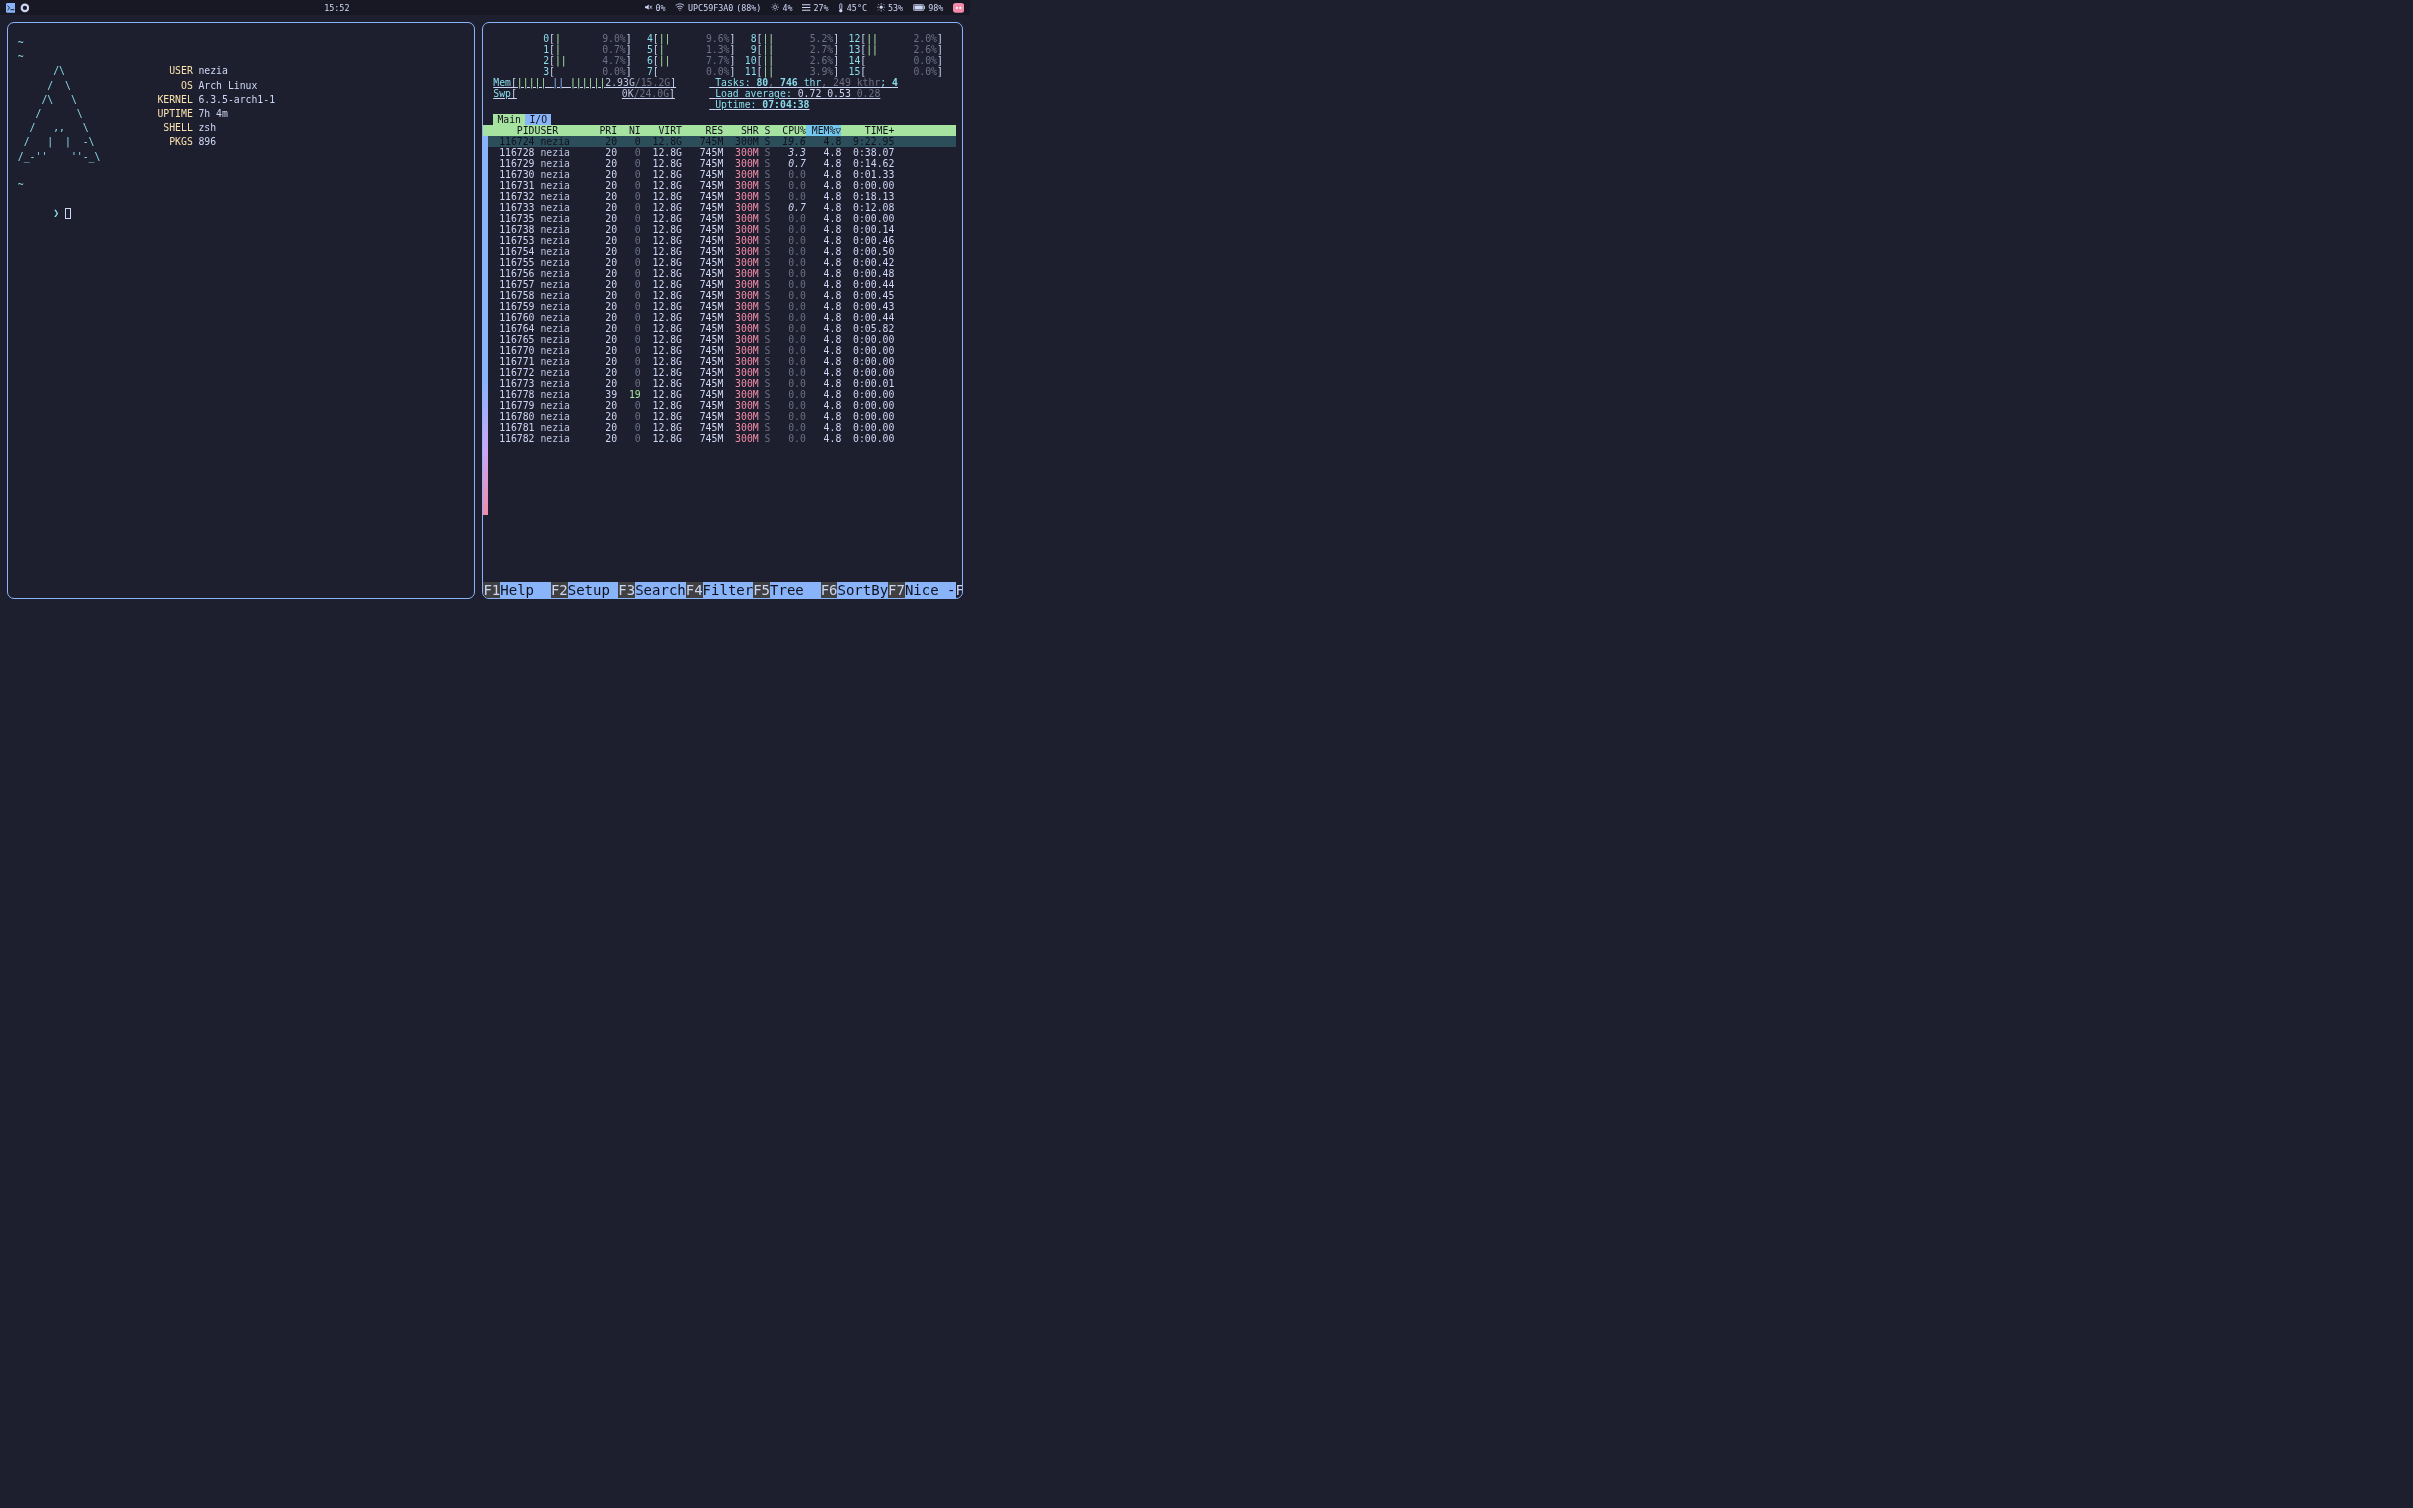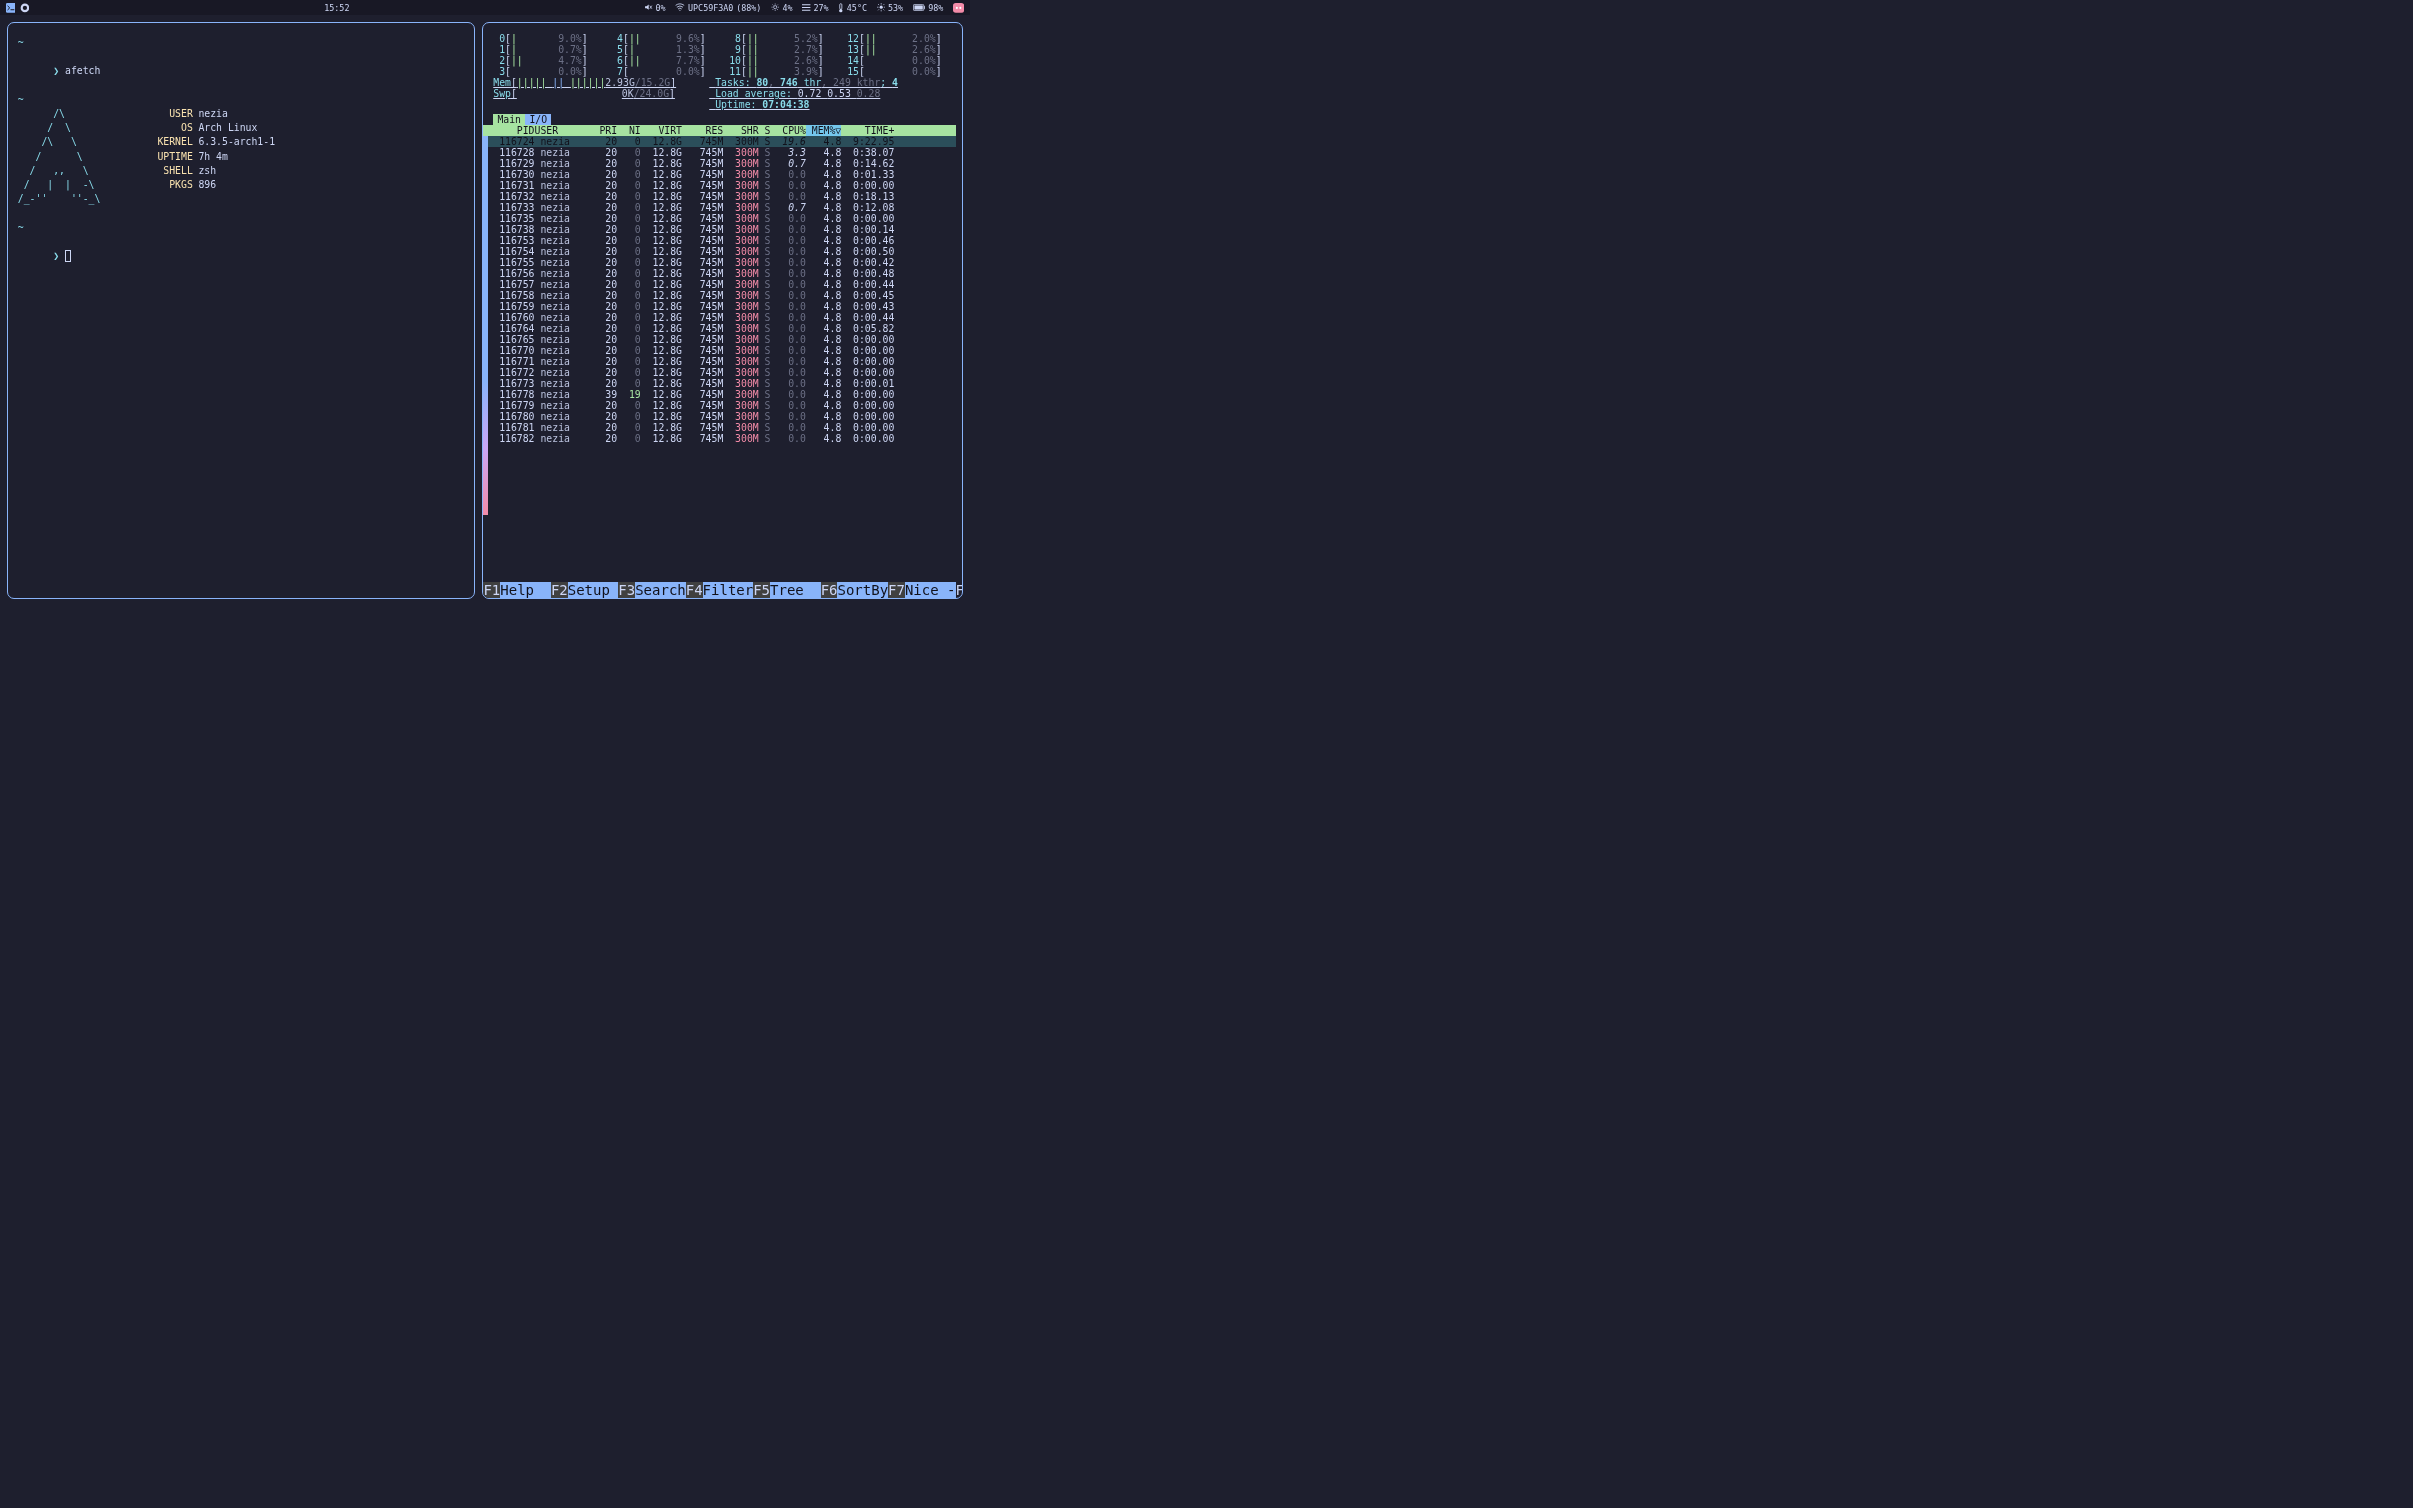--- a/index.html
+++ b/index.html
@@ -67,21 +67,21 @@
 .mem-label{ color:#89dceb;}
 .mem-bars { color:#a6e3a1;}
 .mem-mark { color:#89b4fa;}
 .mem-used { color:#bac2de;}
 .mem-total{ color:#6c7086;}
 .stats-label{ color:#89dceb; }
 .stats-val{ color:#cdd6f4;}
 .stats-dim{ color:#6c7086;}
 .stats-hl{ color:#89dceb; font-weight:bold;}
 
-.cpu-row { display:flex; justify-content:space-between; }
+.cpu-row { display:flex; justify-content:space-between;margin-left:44px; }
 .cpu-cell { width: 105px; text-align:left; white-space:pre;}
 .summary-row { display:flex;text-decoration:underline; }
 .summary-left{ flex:0 0 216px; white-space:pre;}
 .summary-right{ flex:1; white-space:pre;}
 
 .htop-tabs { margin-top:4.2px; padding-left:9.8px;}
 .htop-tab { display:inline-block; padding:0 4.2px; }
 .tab-main { background:#a6e3a1; color:#11111b; }
 .tab-io   { background:#89b4fa; color:#11111b; }
 
@@ -212,23 +212,20 @@
           <circle cx="10.5" cy="7" r="1.5" fill="#fff"></circle>
         </svg>
     </span>
   </div>
 </div>
 
 <div class="workspace">
 
   <div class="pane pane-left">
     <div class="term-line tilde">~</div>
-    <div class="term-line">
-      <span class="prompt-caret">❯ </span><span class="prompt-cmd">afetch</span>
-    </div>
     <div id="afetch-block">
         <div class="term-line afetch-row"><span class="ascii afetch-art">~</span><span class="afetch-info"></span></div>
         <div class="term-line afetch-row"><span class="ascii afetch-art"></span><span class="afetch-info"></span></div>
         <div class="term-line afetch-row"><span class="ascii afetch-art">      /\</span><span class="afetch-info"><span class="afetch-label">USER</span><span class="afetch-val">nezia</span></span></div>
         <div class="term-line afetch-row"><span class="ascii afetch-art">     /  \</span><span class="afetch-info"><span class="afetch-label">OS</span><span class="afetch-val">Arch Linux</span></span></div>
         <div class="term-line afetch-row"><span class="ascii afetch-art">    /\   \</span><span class="afetch-info"><span class="afetch-label">KERNEL</span><span class="afetch-val">6.3.5-arch1-1</span></span></div>
         <div class="term-line afetch-row"><span class="ascii afetch-art">   /      \</span><span class="afetch-info"><span class="afetch-label">UPTIME</span><span class="afetch-val">7h 4m</span></span></div>
         <div class="term-line afetch-row"><span class="ascii afetch-art">  /   ,,   \</span><span class="afetch-info"><span class="afetch-label">SHELL</span><span class="afetch-val">zsh</span></span></div>
         <div class="term-line afetch-row"><span class="ascii afetch-art"> /   |  |  -\</span><span class="afetch-info"><span class="afetch-label">PKGS</span><span class="afetch-val">896</span></span></div>
         <div class="term-line afetch-row"><span class="ascii afetch-art">/_-''    ''-_\</span><span class="afetch-info"></span></div>

